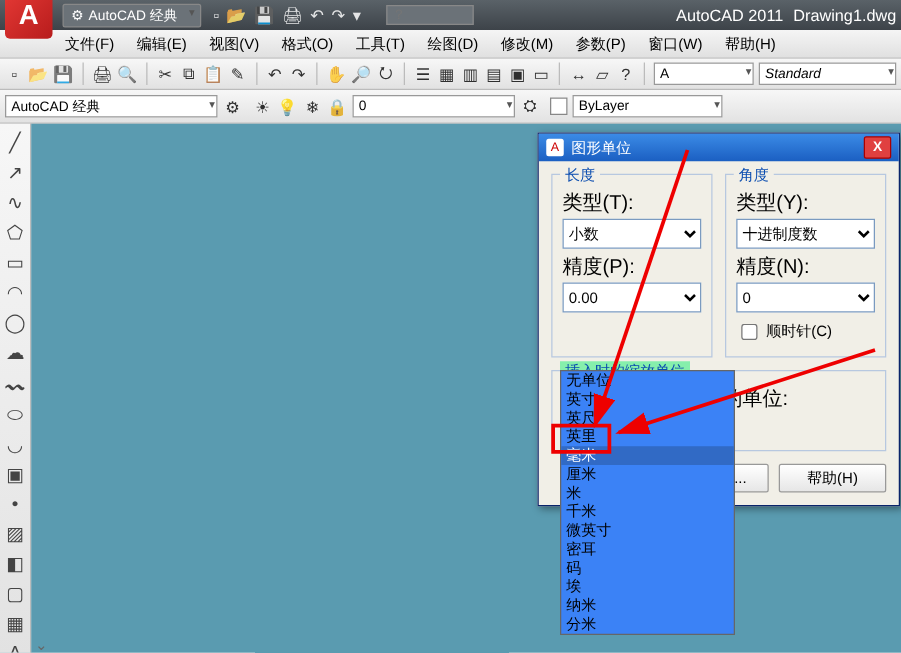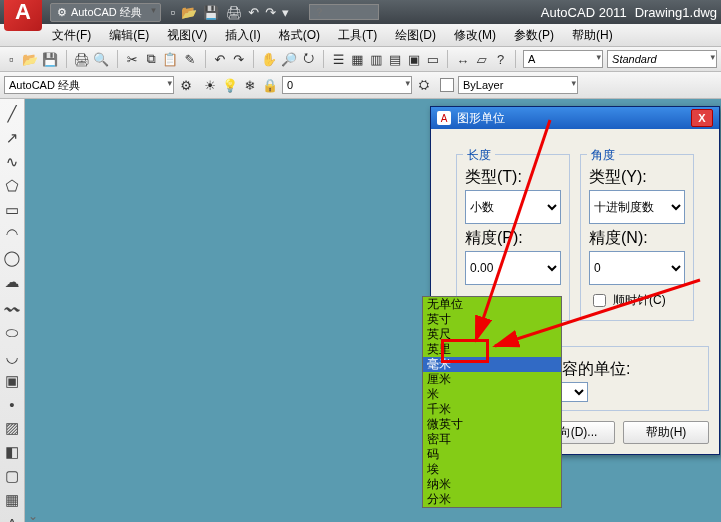--- a/index.html
+++ b/index.html
@@ -27,32 +27,32 @@
   .main{display:flex;height:calc(522px - 24px - 22px - 24px - 26px);position:relative}
   .lpal{width:24px;background:linear-gradient(#f7f7f7,#e2e2e2);border-right:1px solid #bbb;display:flex;flex-direction:column;align-items:center;gap:6px;padding-top:6px}
   .lpal span{font-size:15px;color:#444}
   .canvas{flex:1;background:#5a9bb0;position:relative}
   .collapse{position:absolute;left:28px;bottom:2px;font-size:12px;color:#666}
   
   .dlg{position:absolute;left:430px;top:106px;width:288px;background:#f1efe7;border:1px solid #0a246a;box-shadow:2px 2px 6px rgba(0,0,0,.4);z-index:50}
   .dlg-title{background:linear-gradient(#3b8be6,#1b5fc2);color:#fff;height:22px;display:flex;align-items:center;padding:0 6px;font-size:12px}
   .dlg-title .dico{width:14px;height:14px;background:#fff;border-radius:2px;margin-right:6px;display:flex;align-items:center;justify-content:center;color:#c00;font-size:10px}
   .dlg-x{margin-left:auto;width:20px;height:16px;background:#e04040;border:1px solid #a00;display:flex;align-items:center;justify-content:center;color:#fff;font-size:11px;font-weight:bold;border-radius:2px}
-  .dlg-body{padding:25px;display:flex;gap:10px}
+  .dlg-body{padding:10px;display:flex;gap:10px}
   .gbox{border:1px solid #b7c8e0;padding:8px 8px 10px 8px;position:relative;flex:1}
   .gbox .gtitle{position:absolute;top:-8px;left:6px;background:#f1efe7;padding:0 4px;color:#0b4db0;font-size:12px}
   .lbl{font-size:16px;margin:4px 0 2px 0;display:block}
-  .sel{width:100%;border:1px solid #7a9ac0;background:#fff;font-size:12px;height:34px}
+  .sel{width:100%;border:1px solid #7a9ac0;background:#fff;font-size:12px;height:24px}
   .chk{display:flex;align-items:center;gap:4px;margin-top:6px;font-size:12px}
   .dlg-body2{padding:0 10px 0 10px}
   .gbox2{border:1px solid #b7c8e0;padding:8px;position:relative}
   .gbox2 .gtitle{position:absolute;top:-8px;left:6px;background:#86efac;padding:0 4px;color:#0b4db0}
   .scale-sel{width:138px;border:1px solid #7a9ac0;background:#fff;font-size:12px;height:20px}
   
-  .dd{position:absolute;left:422px;top:296px;width:138px;background:#84cc16;border:1px solid #666;z-index:60;font-size:12px;line-height:15px}
+  .dd{position:absolute;left:448px;top:296px;width:138px;background:#3b82f6;border:1px solid #666;z-index:60;font-size:12px;line-height:15px}
   .dd div{padding:0 4px;white-space:nowrap}
   .dd .hl{background:#316ac5;color:#fff}
   .redbox{position:absolute;left:441px;top:339px;width:42px;height:18px;border:3px solid #e00;z-index:70;pointer-events:none}
   .dlg-foot{display:flex;gap:8px;padding:10px;justify-content:flex-end}
   .btn{border:1px solid #999;background:linear-gradient(#fff,#e6e6e6);padding:2px 10px;font-size:12px;min-width:64px;text-align:center;border-radius:2px}
   .arrow{position:absolute;z-index:65;pointer-events:none}
   .layer-swatch{display:inline-block;width:12px;height:12px;border:1px solid #888;vertical-align:middle}
 </style>
 </head>
 <body>
@@ -76,26 +76,26 @@
     <input placeholder="？" style="">
   </div>
   <div class="appname">AutoCAD 2011</div>
   <div class="docname">Drawing1.dwg</div>
 </div>
 
 <div class="menubar">
   <span>文件(F)</span>
   <span>编辑(E)</span>
   <span>视图(V)</span>
-  <span>插入(I)</span>
   <span>格式(O)</span>
   <span>工具(T)</span>
   <span>绘图(D)</span>
   <span>修改(M)</span>
   <span>参数(P)</span>
+  <span>窗口(W)</span>
   <span>帮助(H)</span>
 </div>
 
 <div class="toolbar">
   <span class="tb-icon">▫</span>
   <span class="tb-icon">📂</span>
   <span class="tb-icon">💾</span>
   <div class="sep"></div>
   <span class="tb-icon">🖨</span>
   <span class="tb-icon">🔍</span>

